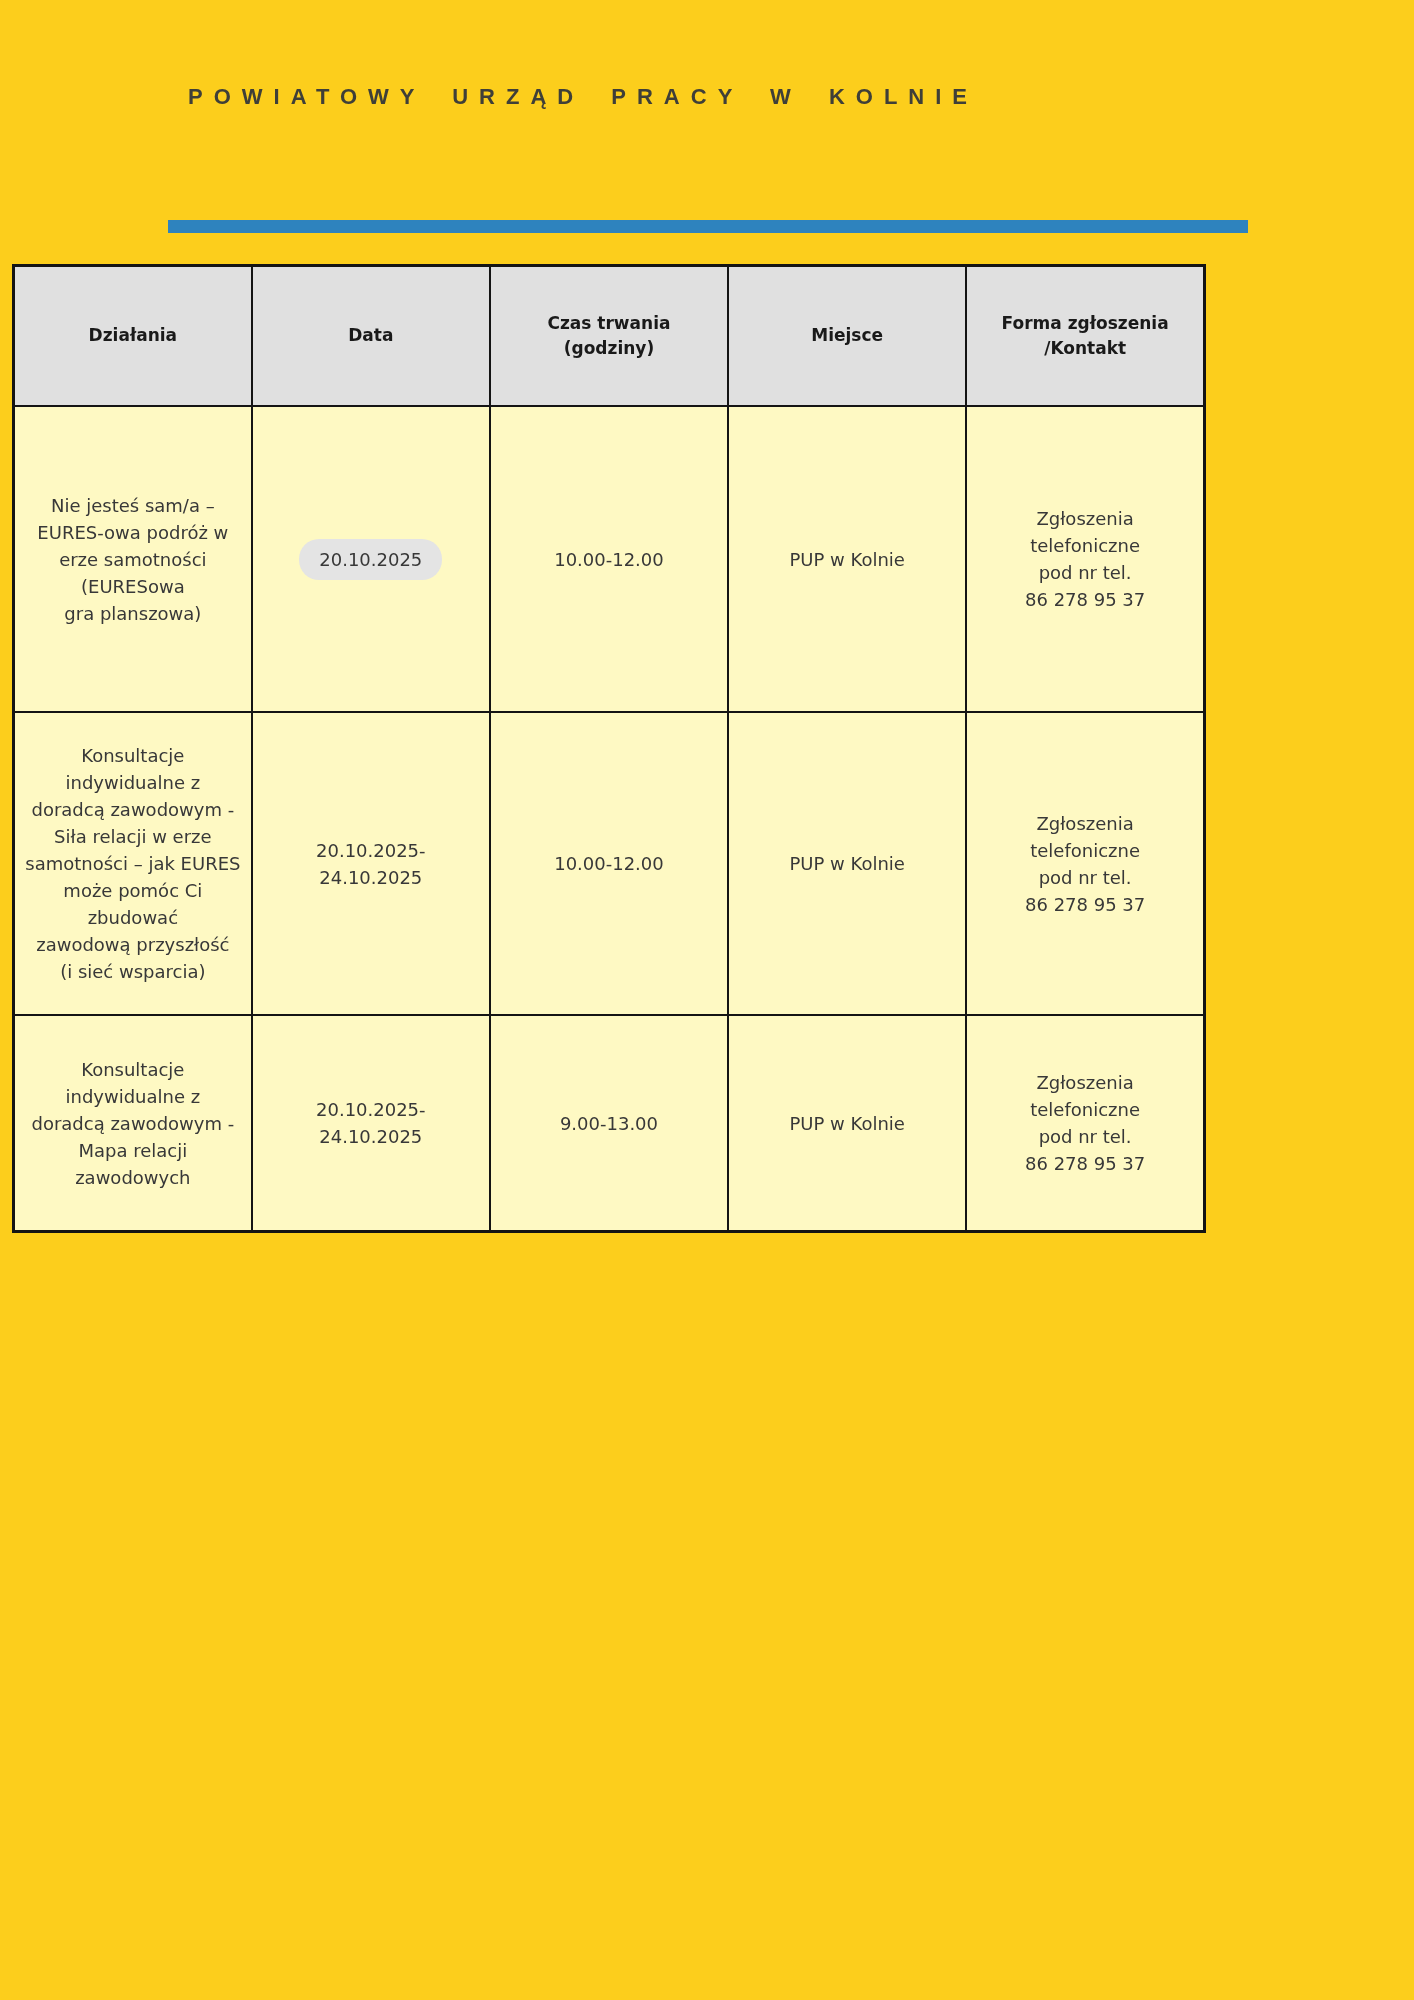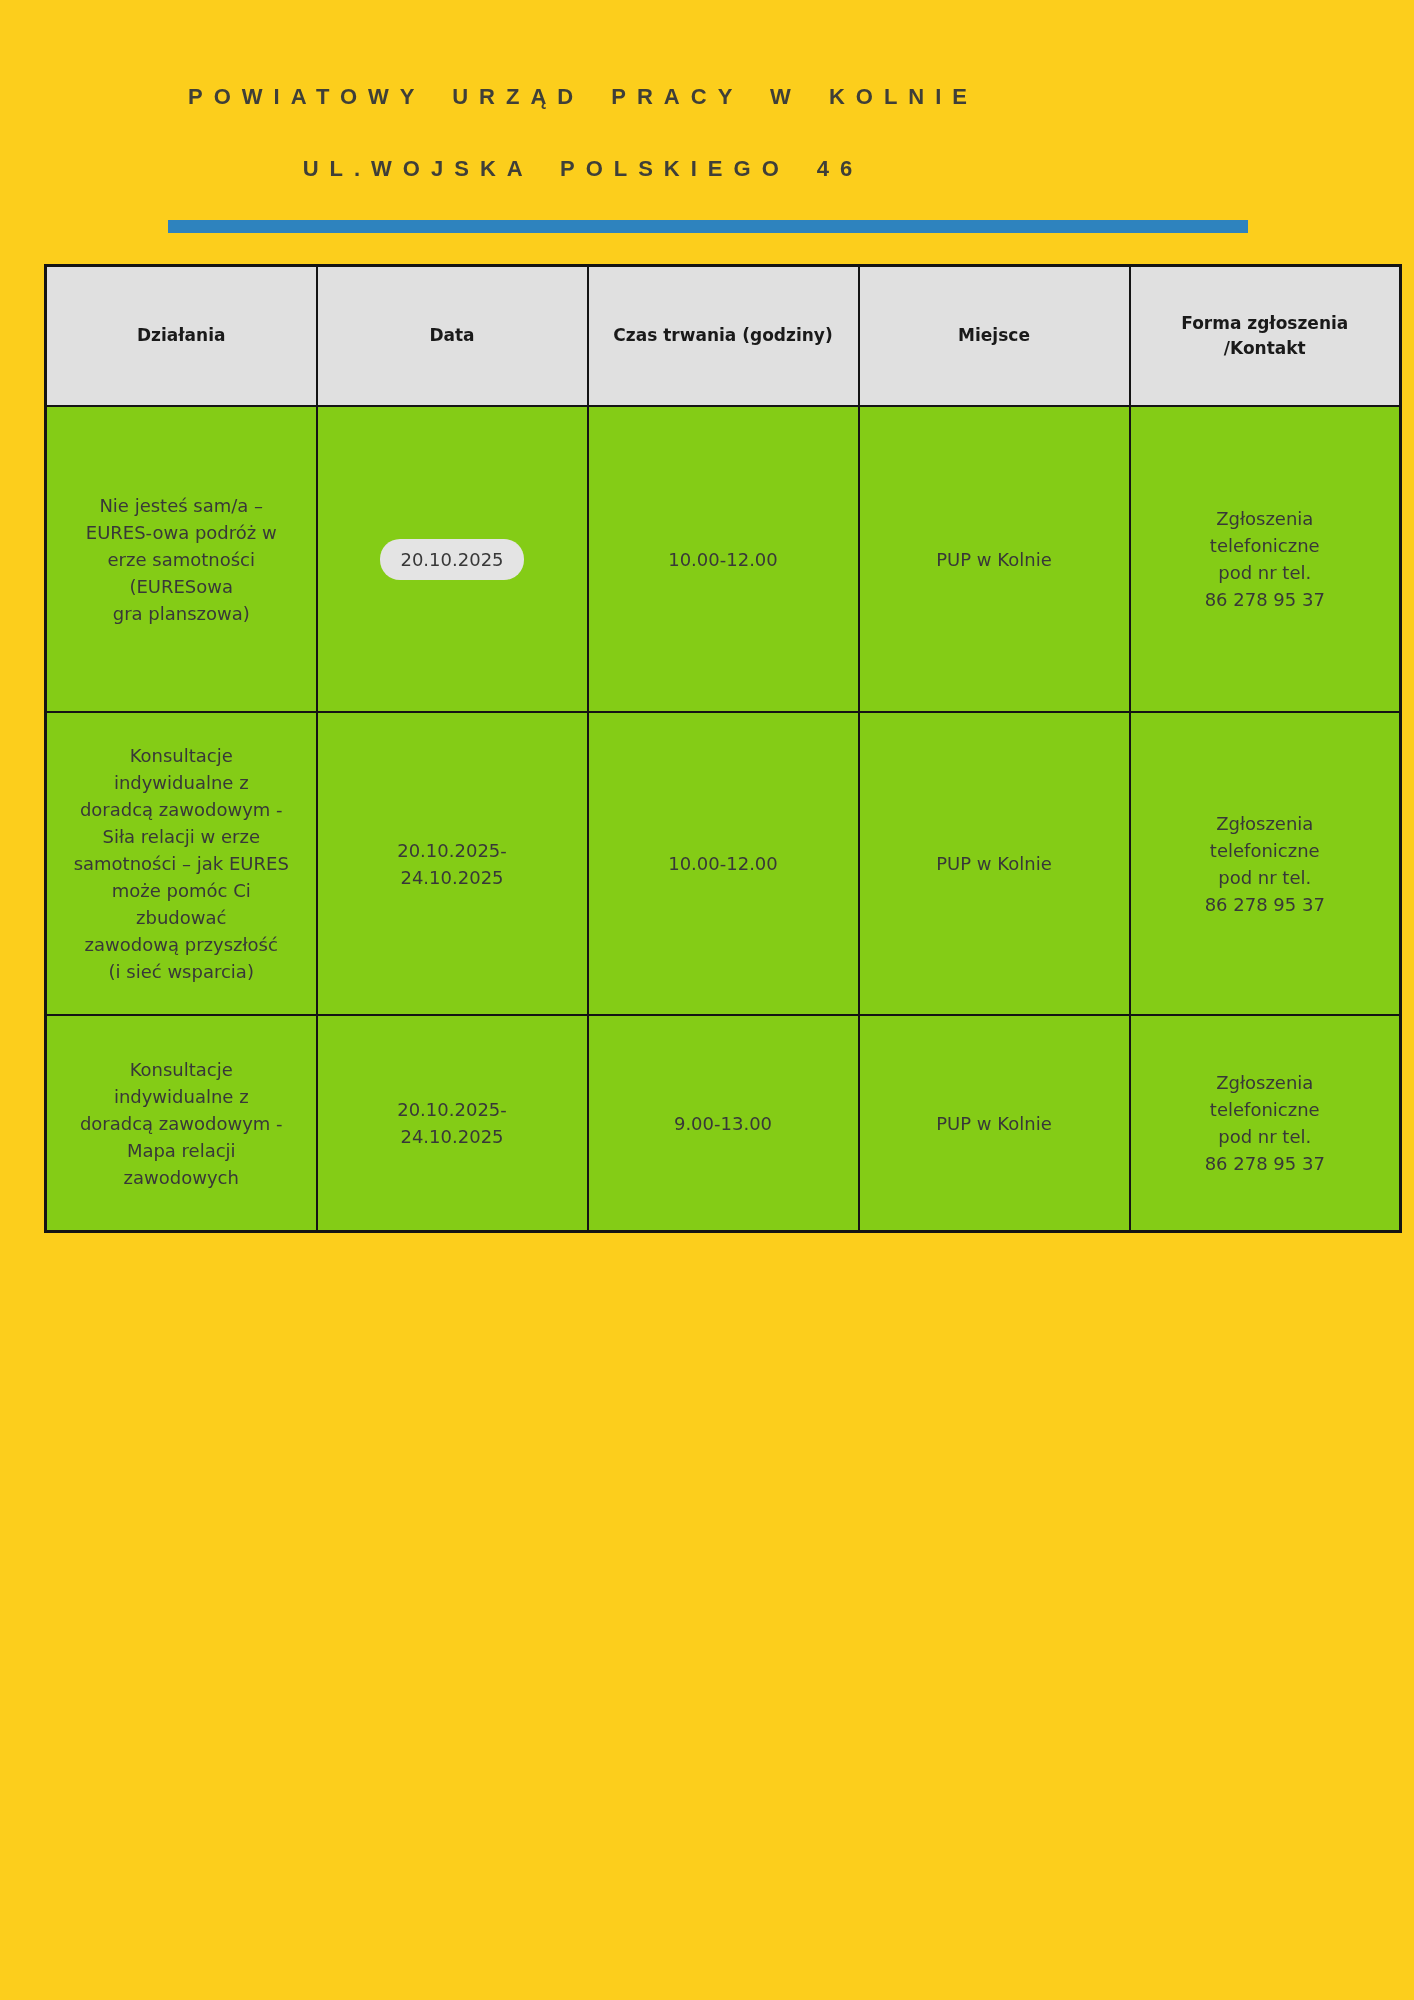--- a/index.html
+++ b/index.html
@@ -33,26 +33,26 @@
   .accent-bar {
     position: absolute;
     left: 168px;
     top: 220px;
     width: 1080px;
     height: 13px;
     background: #2E83BE;
   }
   table.schedule {
     position: absolute;
-    left: 44px;
+    left: 12px;
     top: 264px;
-    width: 1358px;
+    width: 1194px;
     border-collapse: collapse;
     table-layout: fixed;
-    background: #84cc16;
+    background: #fef9c3;
     border: 3px solid #141414;
   }
   table.schedule th, table.schedule td {
     border: 2px solid #141414;
     vertical-align: middle;
     white-space: pre-line;
   }
   table.schedule col { width: 20%; }
   table.schedule th {
     background: #E0E0E0;
@@ -88,21 +88,20 @@
     border-radius: 20px;
     padding: 7px 20px;
     white-space: nowrap;
   }
 </style>
 </head>
 <body>
 
 <header class="top-header">
   <div class="hline">POWIATOWY URZĄD PRACY W KOLNIE</div>
-  <div class="hline">UL.WOJSKA POLSKIEGO 46</div>
 </header>
 
 <div class="accent-bar"></div>
 
 <table class="schedule">
   <colgroup>
       <col>
       <col>
       <col>
       <col>

